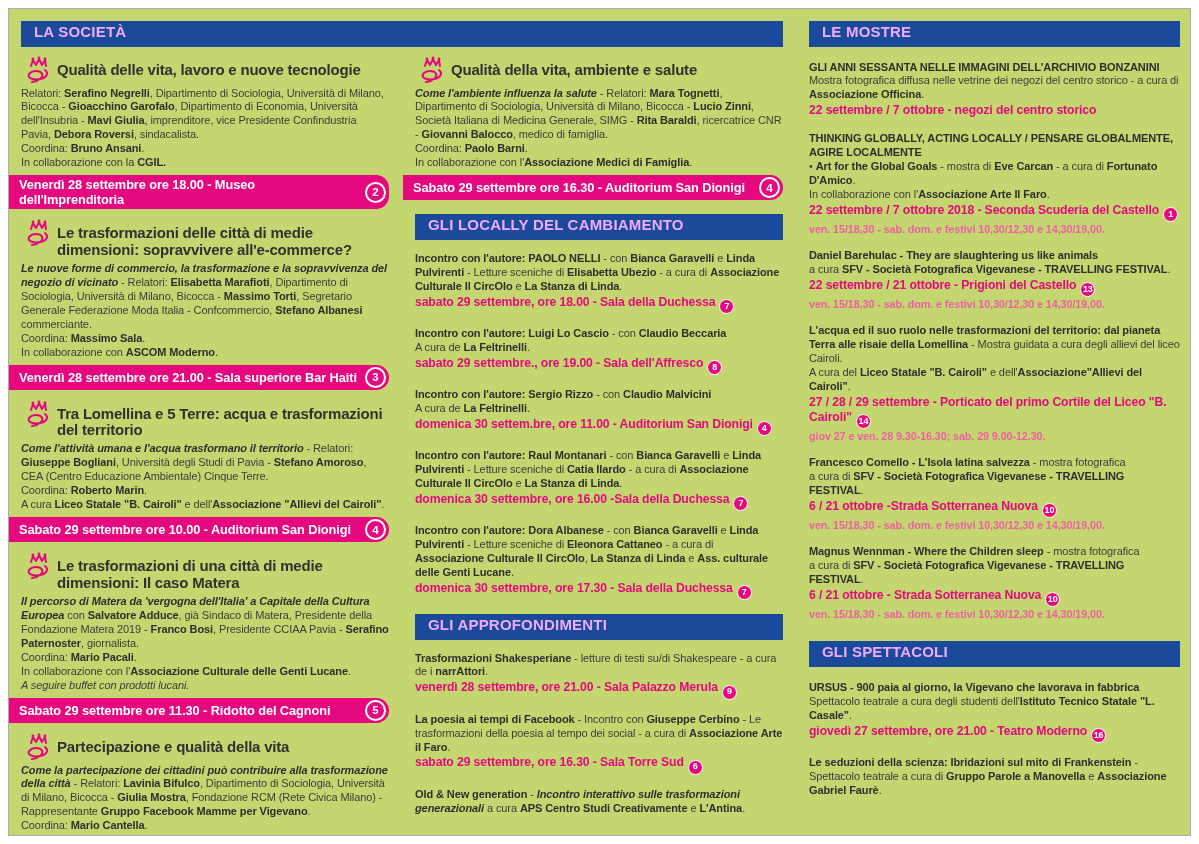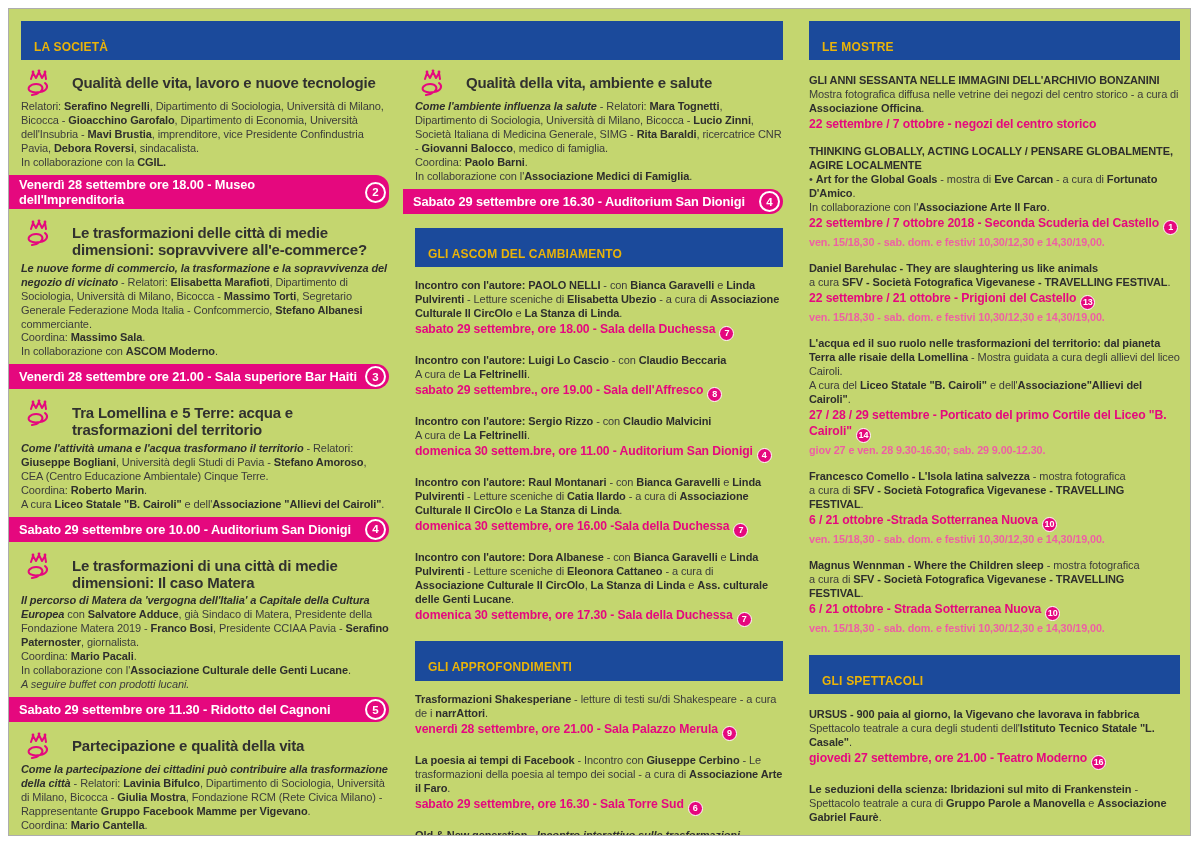--- a/index.html
+++ b/index.html
@@ -12,29 +12,29 @@
     border:1px solid #adadad;
     padding:12px 10px 8px 12px;
     display:flex;gap:26px;overflow:hidden;
   }
   .left-main{width:762px;flex:0 0 auto;display:flex;flex-direction:column;}
   .two-cols{display:flex;gap:26px;margin-top:12px;}
   .col{width:368px;flex:0 0 auto;}
   .col-right{flex:1 1 auto;min-width:0;}
 
   .section-bar{
-    background:#1b4a9b;color:#eab308;font-weight:bold;font-size:12px;
-    letter-spacing:.2px;padding:20px 12px 6px 13px;line-height:1.1;
+    background:#1b4a9b;color:#f0abfc;font-weight:bold;font-size:15px;
+    letter-spacing:.2px;padding:3px 12px 6px 13px;line-height:1.1;
   }
   .col .section-bar{margin:14px 0 12px 0;}
   .col-right .section-bar{margin-bottom:14px;}
   .col-right .section-bar.spett{margin-top:20px;}
 
   .item{margin-bottom:13px;}
-  .title-row{display:flex;gap:21px;align-items:flex-start;margin-bottom:3px;}
+  .title-row{display:flex;gap:6px;align-items:flex-start;margin-bottom:3px;}
   .mascot{flex:0 0 auto;width:30px;height:28px;margin-top:-3px;}
   .item-title{font-weight:bold;font-size:15px;color:#31312f;line-height:1.12;letter-spacing:-.2px;padding-top:3px;}
 
   p.body{margin:0;font-size:11px;line-height:1.27;color:#3c3c3b;letter-spacing:-.1px;}
   p.body strong{color:#2e2e2d;}
 
   .datebar{
     background:#e5087e;color:#fff;display:flex;align-items:center;
     justify-content:space-between;font-weight:bold;font-size:12.8px;
     border-radius:0 13px 13px 0;padding:2px 3px 2px 10px;
@@ -69,21 +69,22 @@
       </g>
       <g fill="#e5087e">
         <circle cx="12" cy="3" r="1.4"></circle>
         <circle cx="18" cy="1.8" r="1.4"></circle>
         <circle cx="24" cy="3" r="1.4"></circle>
       </g>
     </svg>
   </span>
                 <div class="item-title">Qualità delle vita, lavoro e nuove tecnologie</div>
               </div>
-              <p class="body">Relatori: <strong>Serafino Negrelli</strong>, Dipartimento di Sociologia, Università di Milano, Bicocca - <strong>Gioacchino Garofalo</strong>, Dipartimento di Economia, Università dell'Insubria - <strong>Mavi Brustia</strong>, imprenditore, vice Presidente Confindustria Pavia, <strong>Debora Roversi</strong>, sindacalista.</p>
+              <p class="body">Relatori: <strong>Serafino Negrelli</strong>, Dipartimento di Sociologia, Università di Milano, Bicocca - <strong>Gioacchino Garofalo</strong>, Dipartimento di Economia, Università dell'Insubria - <strong>Mavi Giulia</strong>, imprenditore, vice Presidente Confindustria Pavia, <strong>Debora Roversi</strong>, sindacalista.</p>
+              <p class="body">Coordina: <strong>Bruno Ansani</strong>.</p>
               <p class="body">In collaborazione con la <strong>CGIL.</strong></p>
               <div class="datebar">
                 <span class="datebar-text">Venerdì 28 settembre ore 18.00 - Museo dell'Imprenditoria</span>
                 <span class="badge badge-bar">2</span>
               </div>
             </div>
             <div class="item">
               <div class="title-row">
                 <span class="mascot">
     <svg viewBox="0 0 30 28" width="30" height="28">
@@ -202,21 +203,21 @@
                 </div>
                 <p class="body"><strong><em>Come l'ambiente influenza la salute</em></strong> - Relatori: <strong>Mara Tognetti</strong>, Dipartimento di Sociologia, Università di Milano, Bicocca - <strong>Lucio Zinni</strong>, Società Italiana di Medicina Generale, SIMG - <strong>Rita Baraldi</strong>, ricercatrice CNR - <strong>Giovanni Balocco</strong>, medico di famiglia.</p>
                 <p class="body">Coordina: <strong>Paolo Barni</strong>.</p>
                 <p class="body">In collaborazione con l'<strong>Associazione Medici di Famiglia</strong>.</p>
                 <div class="datebar">
                   <span class="datebar-text">Sabato 29 settembre ore 16.30 - Auditorium San Dionigi</span>
                   <span class="badge badge-bar">4</span>
                 </div>
               </div>
             </div>
-          <div class="section-bar">GLI ASCOM DEL CAMBIAMENTO</div>
+          <div class="section-bar">GLI LOCALLY DEL CAMBIAMENTO</div>
           <div id="autori-items">
               <div class="item">
                 <p class="body"><strong>Incontro con l'autore: PAOLO NELLI</strong> - con <strong>Bianca Garavelli</strong> e <strong>Linda Pulvirenti</strong> - Letture sceniche di <strong>Elisabetta Ubezio</strong> - a cura di <strong>Associazione Culturale Il CircOlo</strong> e <strong>La Stanza di Linda</strong>.</p>
                 <p class="dateline"><span>sabato 29 settembre, ore 18.00 - Sala della Duchessa</span><span class="badge badge-inline">7</span></p>
               </div>
               <div class="item">
                 <p class="body"><strong>Incontro con l'autore: Luigi Lo Cascio</strong> - con <strong>Claudio Beccaria</strong></p>
                 <p class="body">A cura de <strong>La Feltrinelli</strong>.</p>
                 <p class="dateline"><span>sabato 29 settembre., ore 19.00 - Sala dell'Affresco</span><span class="badge badge-inline">8</span></p>
               </div>

